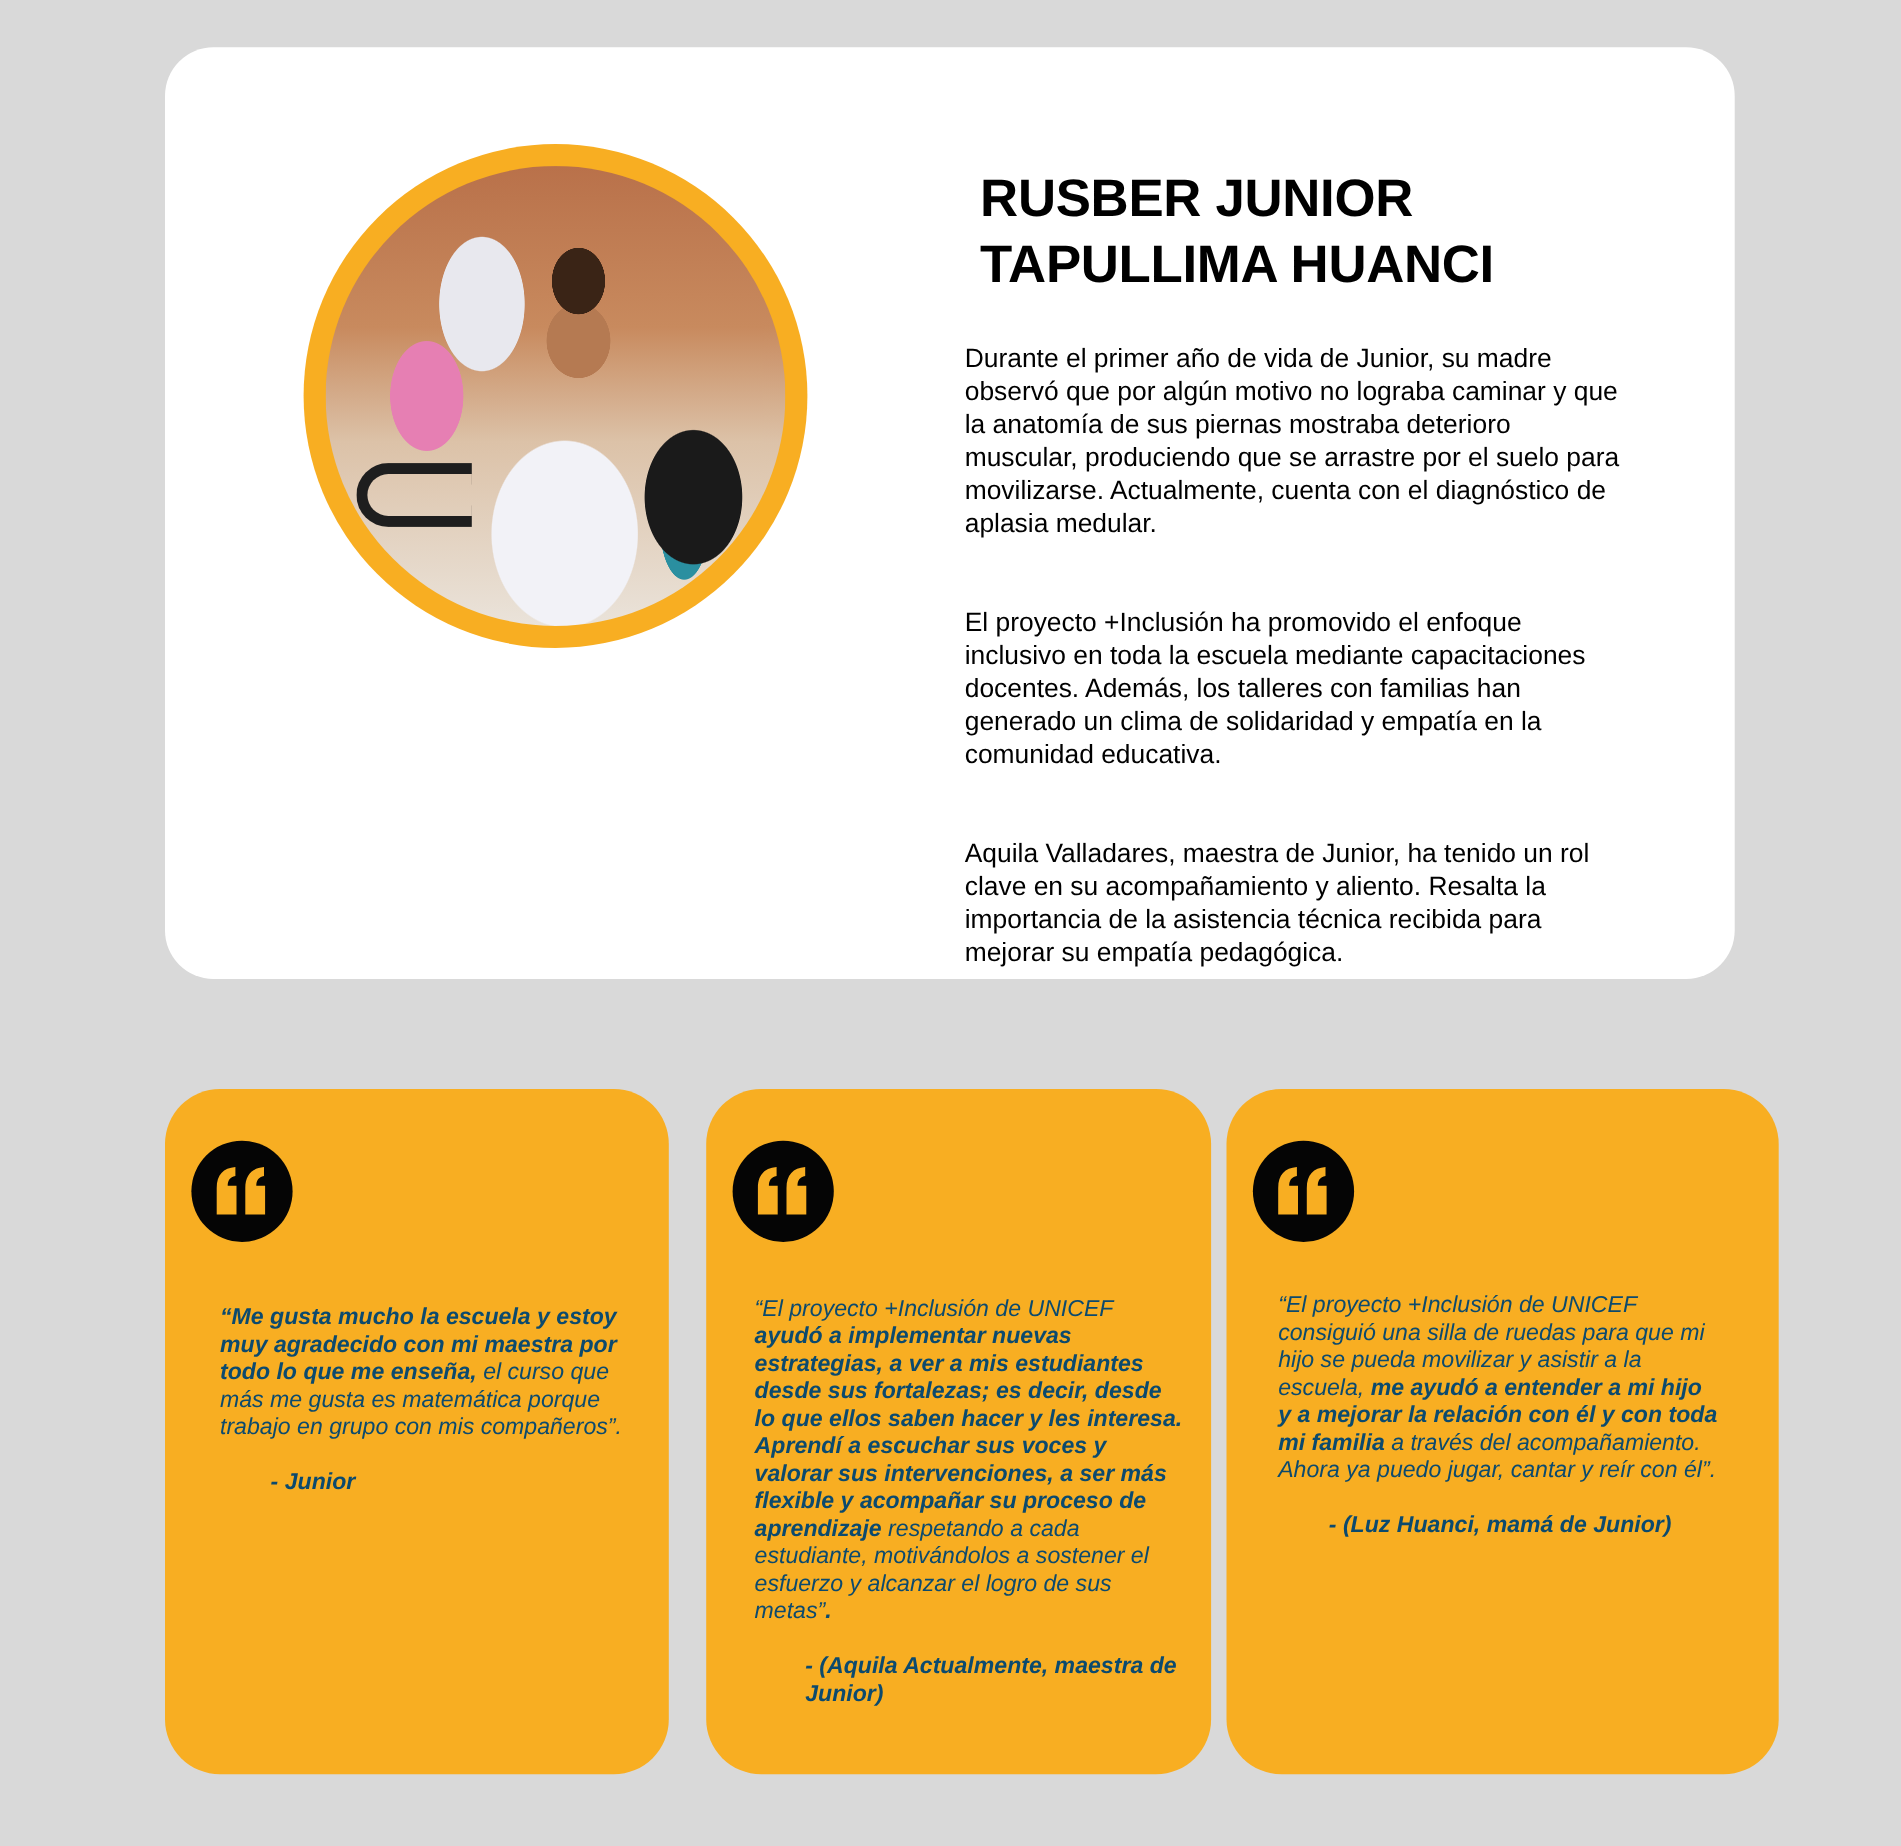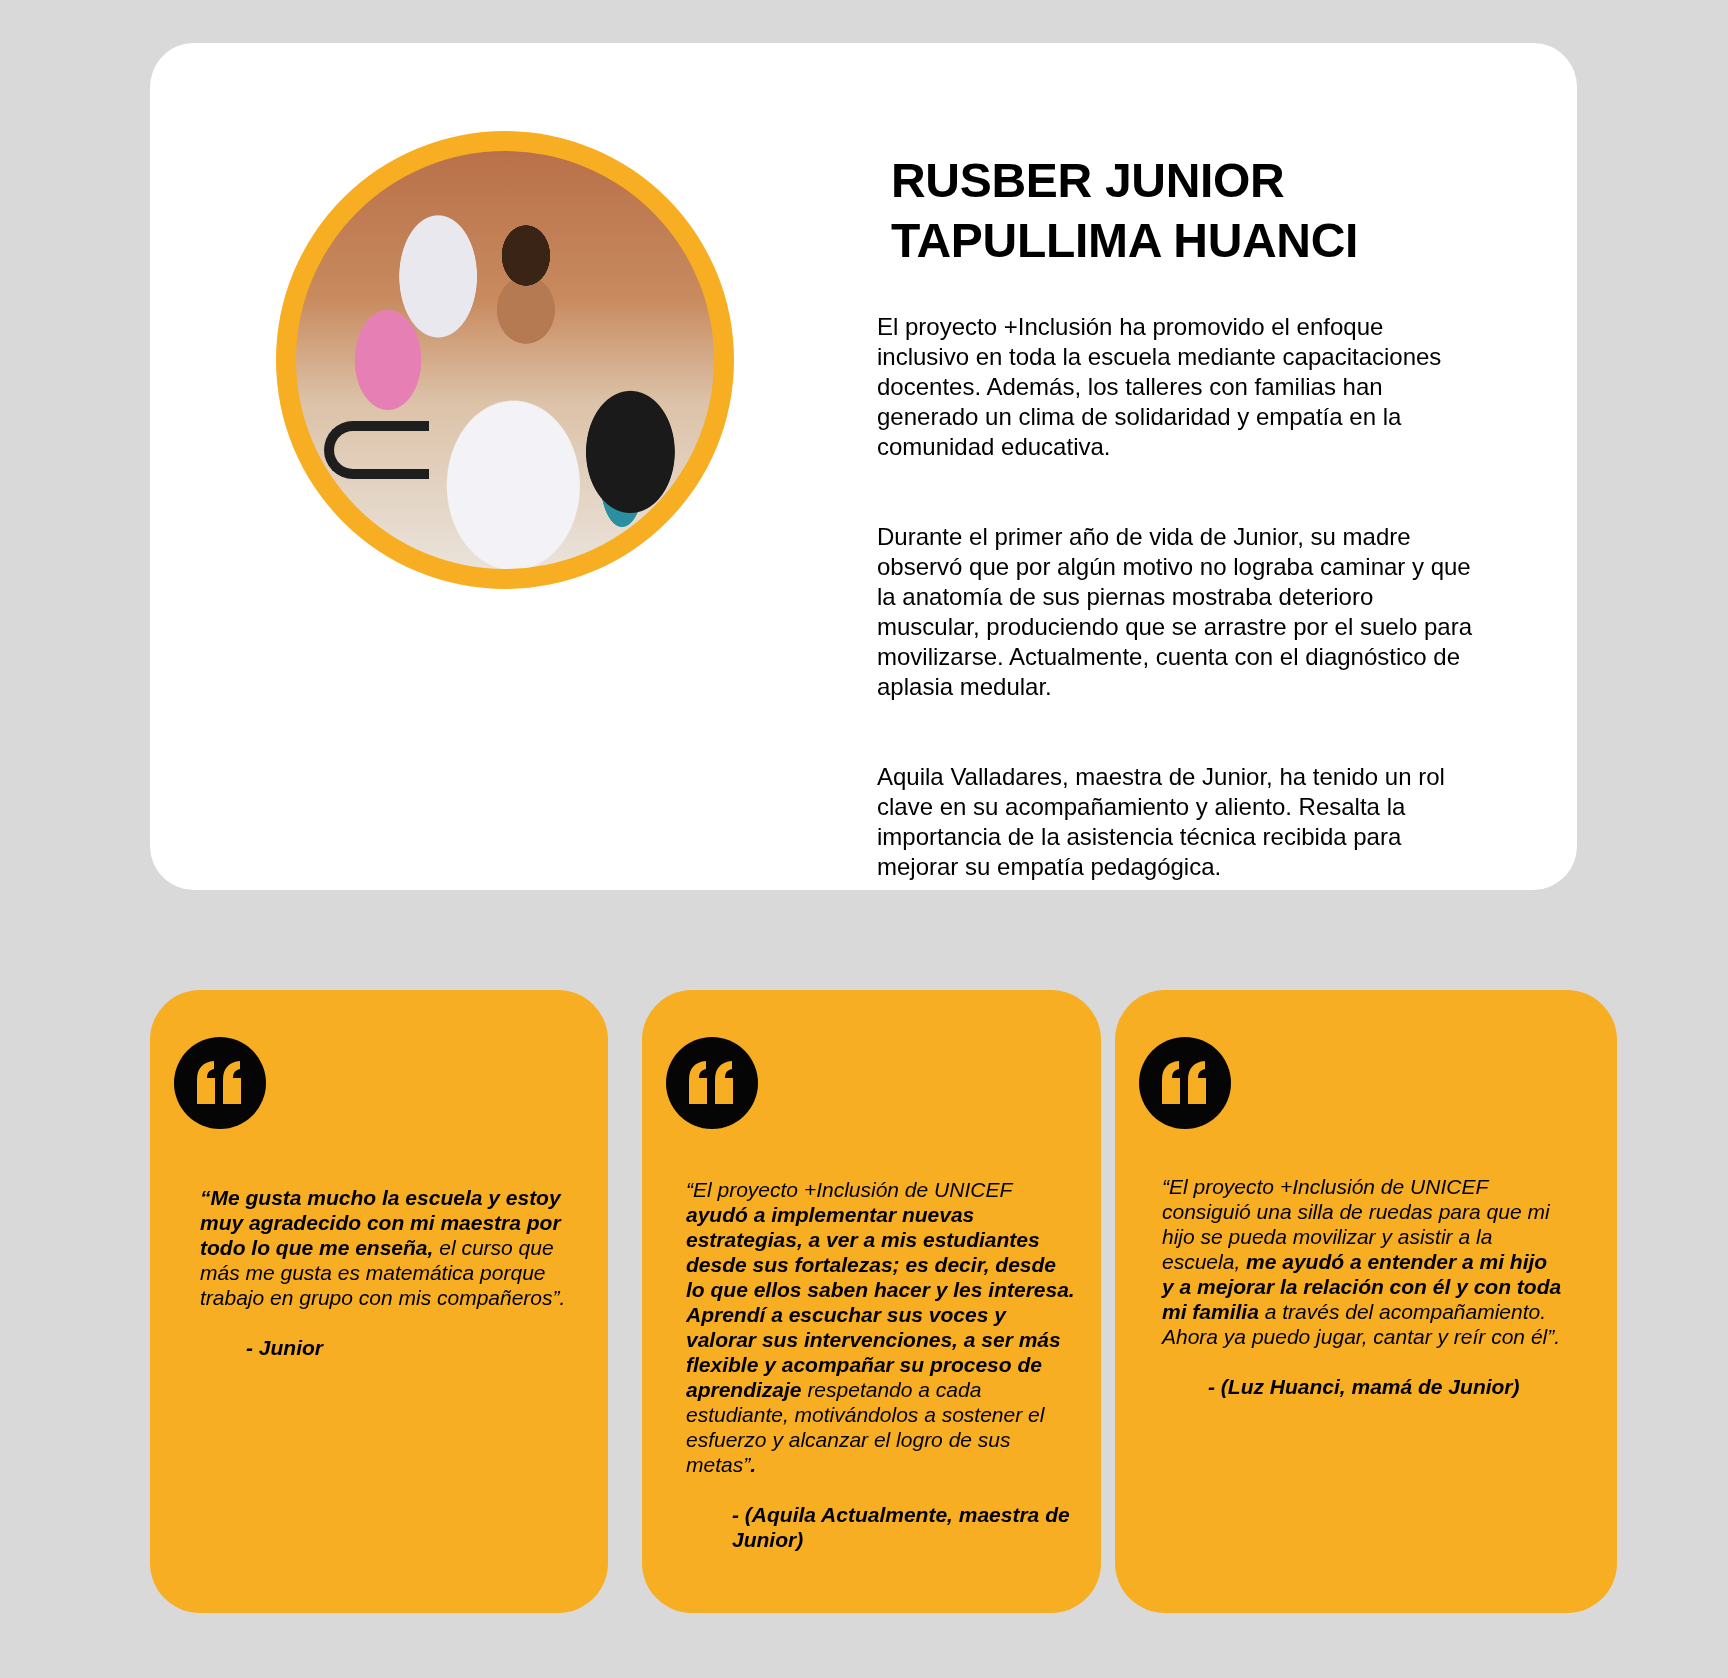--- a/index.html
+++ b/index.html
@@ -107,21 +107,21 @@
       position: absolute;
       left: 20px;
       top: 21px;
     }
     .quote-text {
       position: absolute;
       top: 195px;
       font-size: 21px;
       line-height: 25px;
       font-style: italic;
-      color: #000000;
+      color: #0c4a6e;
       width: 390px;
     }
     .quote-text b { font-weight: bold; }
     .quote-text .author {
       display: block;
       margin-top: 25px;
       font-weight: bold;
       margin-left: 46px;
     }
     .qc1 .quote-text { left: 50px; top: 195px; }
@@ -138,22 +138,22 @@
     <div class="wheel-handle"></div>
   </div>
 </div>
 
 <h1 class="title">
   <span>RUSBER JUNIOR</span>
   <span>TAPULLIMA HUANCI</span>
 </h1>
 
 <div class="body-text">
+  <p>Durante el primer año de vida de Junior, su madre observó que por algún motivo no lograba caminar y que la anatomía de sus piernas mostraba deterioro muscular, produciendo que se arrastre por el suelo para movilizarse. Actualmente, cuenta con el diagnóstico de aplasia medular.</p>
   <p>El proyecto +Inclusión ha promovido el enfoque inclusivo en toda la escuela mediante capacitaciones docentes. Además, los talleres con familias han generado un clima de solidaridad y empatía en la comunidad educativa.</p>
-  <p>Durante el primer año de vida de Junior, su madre observó que por algún motivo no lograba caminar y que la anatomía de sus piernas mostraba deterioro muscular, produciendo que se arrastre por el suelo para movilizarse. Actualmente, cuenta con el diagnóstico de aplasia medular.</p>
   <p>Aquila Valladares, maestra de Junior, ha tenido un rol clave en su acompañamiento y aliento. Resalta la importancia de la asistencia técnica recibida para mejorar su empatía pedagógica.</p>
 </div>
 
 <article class="quote-card qc1">
   <div class="quote-icon">
     <svg width="52" height="50" viewBox="0 0 52 50">
       <path d="M3 46 V22 C3 10 9 4 20 3 V11 C15 12 13 15 13 20 H21 V46 Z" fill="#f8ae22"></path>
       <path d="M29 46 V22 C29 10 35 4 46 3 V11 C41 12 39 15 39 20 H47 V46 Z" fill="#f8ae22"></path>
     </svg>
   </div>

